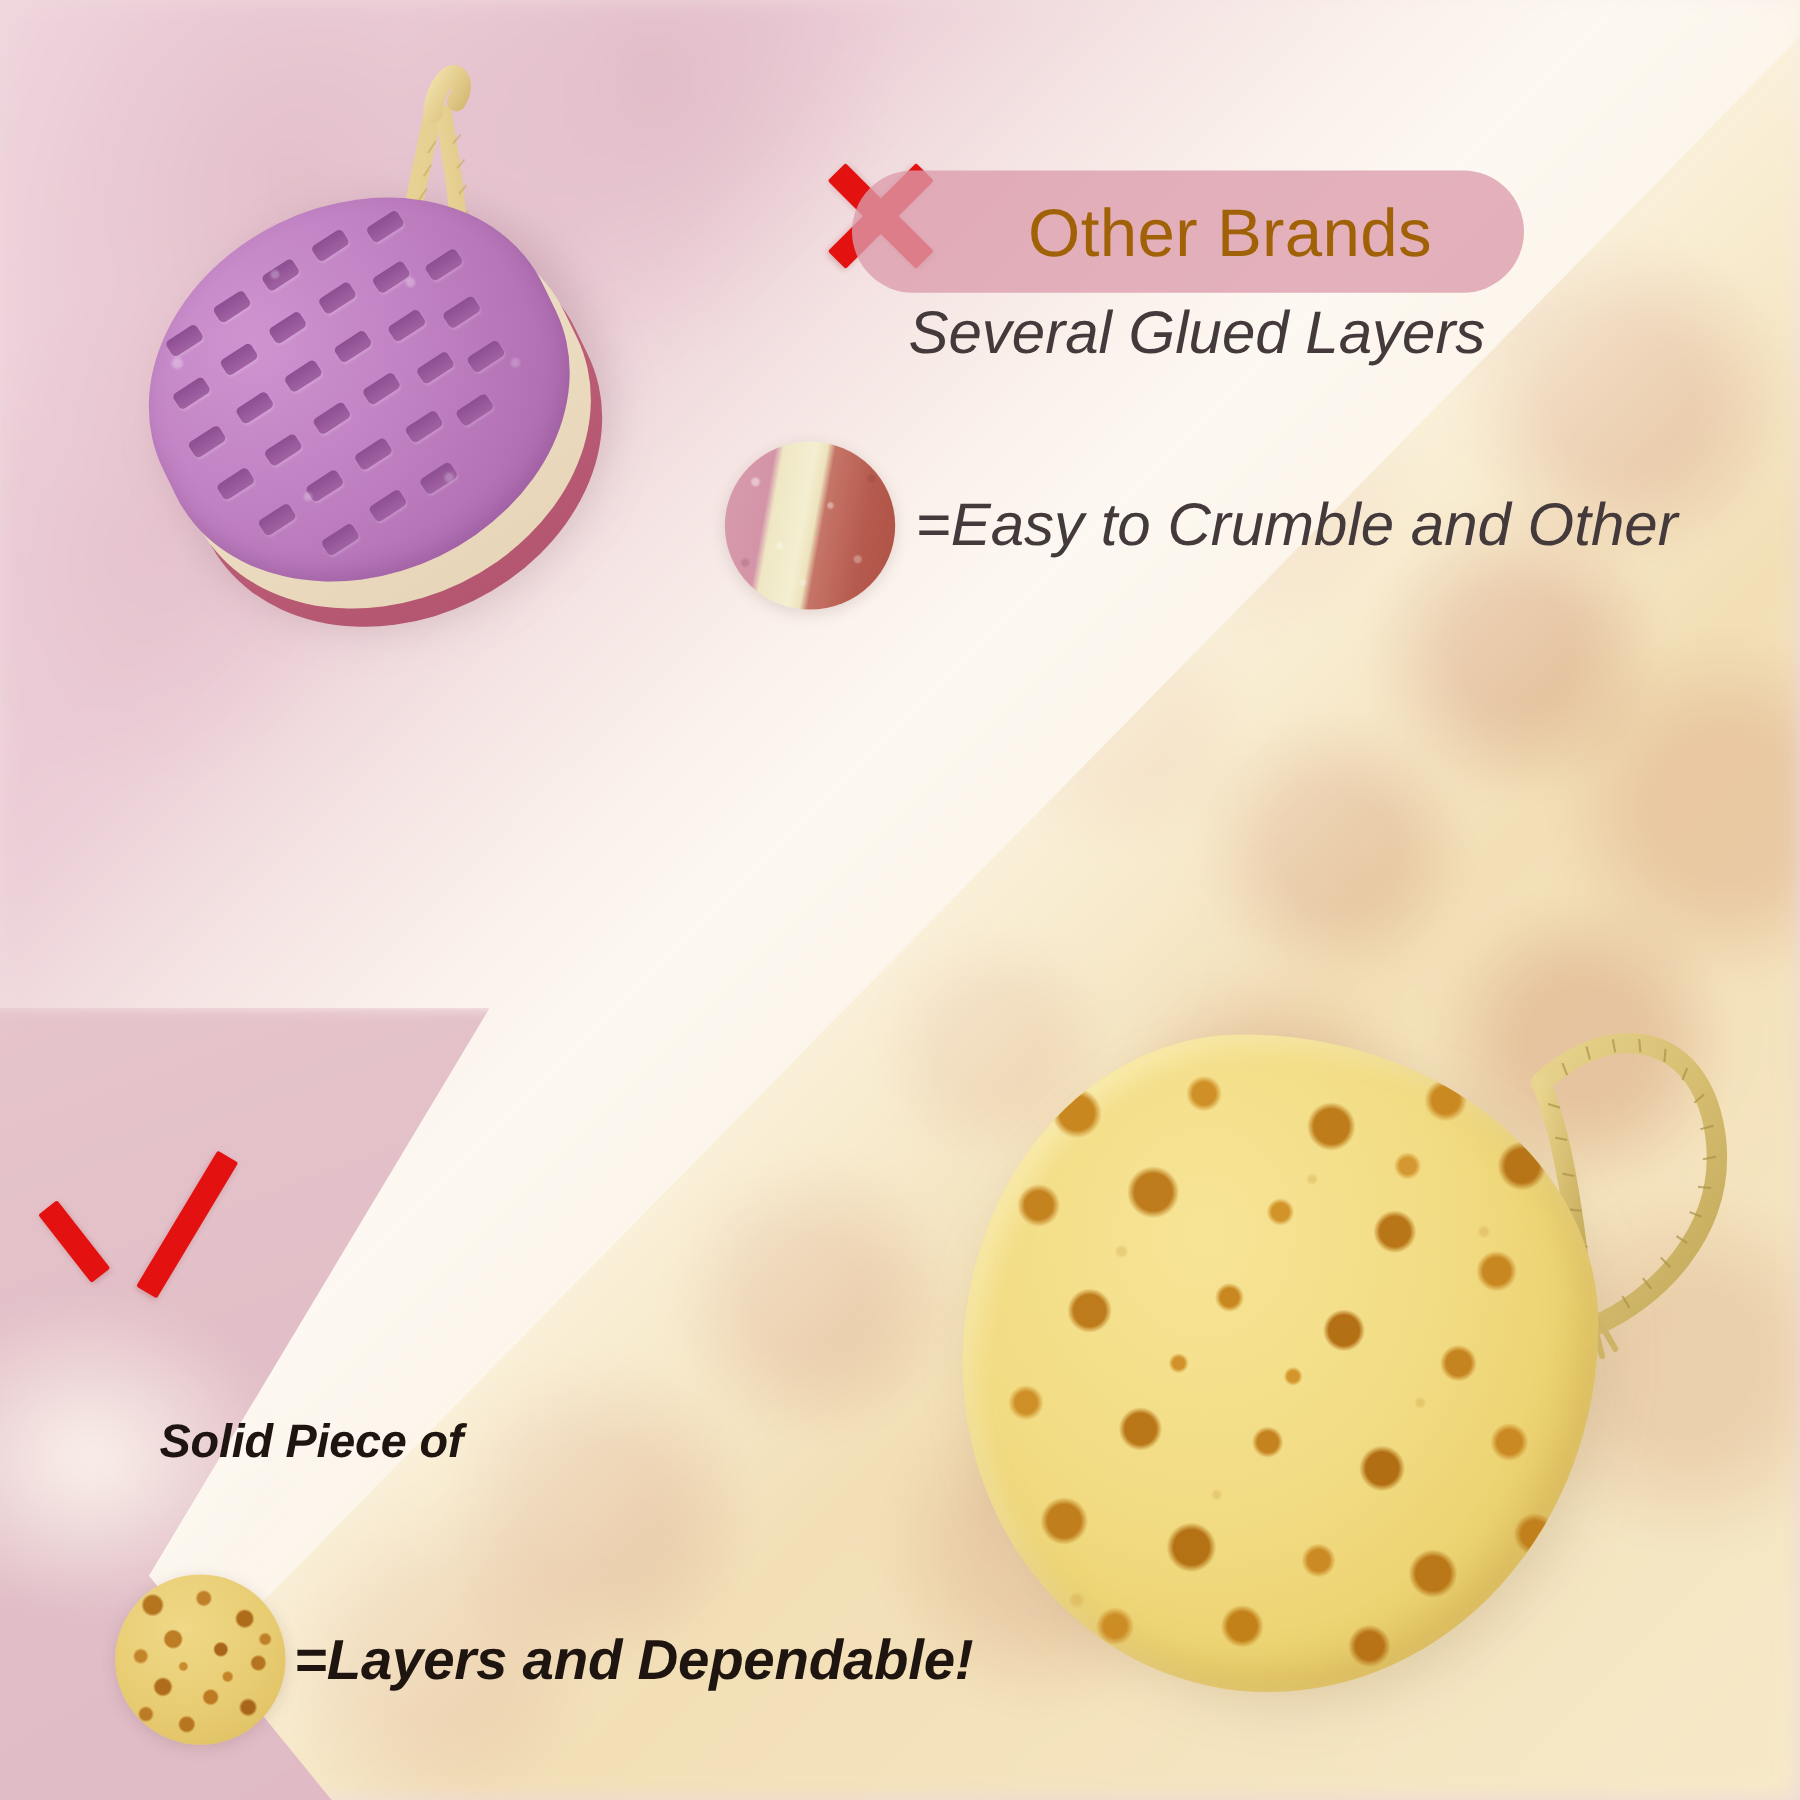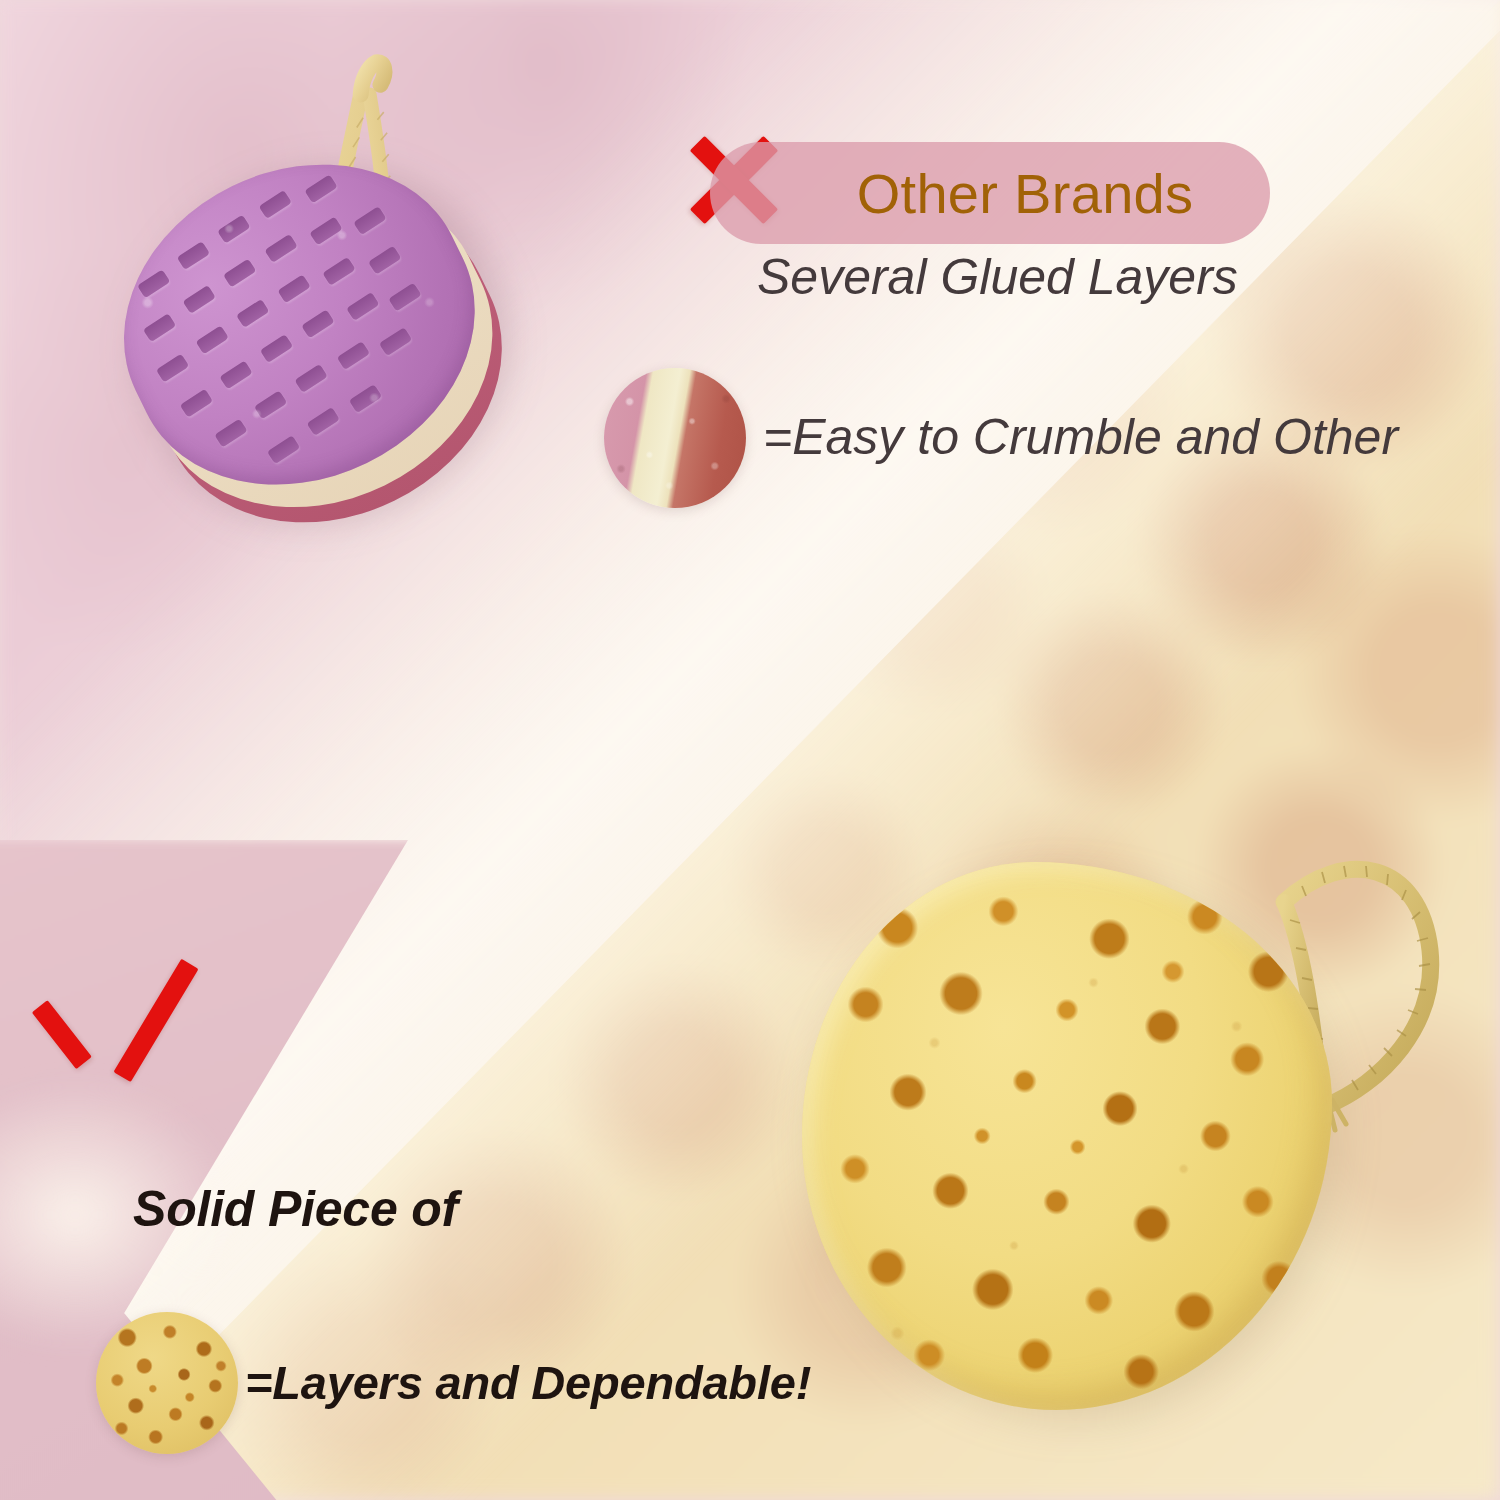--- a/index.html
+++ b/index.html
@@ -114,21 +114,21 @@
     position:absolute;font-style:italic;white-space:nowrap;
     color:#443A3C;font-weight:300;
   }
   #glued-layers{left:757px;top:248px;font-size:50px;}
   #crumble-text{left:763px;top:408px;font-size:50px;}
 
   .bold-italic{
     position:absolute;font-style:italic;font-weight:bold;
     color:#1E1410;white-space:nowrap;letter-spacing:-.2px;
   }
-  #solid-line1{left:133px;top:1180px;font-size:50px;}
+  #solid-line1{left:133px;top:1180px;font-size:39px;}
   #solid-line2{left:133px;top:1243px;font-size:45px;}
   #durable-text{left:245px;top:1355px;font-size:47px;}
 
   
   #x-mark{position:absolute;left:672px;top:118px;width:124px;height:124px;}
   #x-mark i{
     position:absolute;left:50%;top:8%;width:21px;height:84%;
     background:#E3110F;border-radius:2px;
     transform-origin:50% 50%;
     box-shadow:0 2px 5px rgba(120,0,0,.22);

